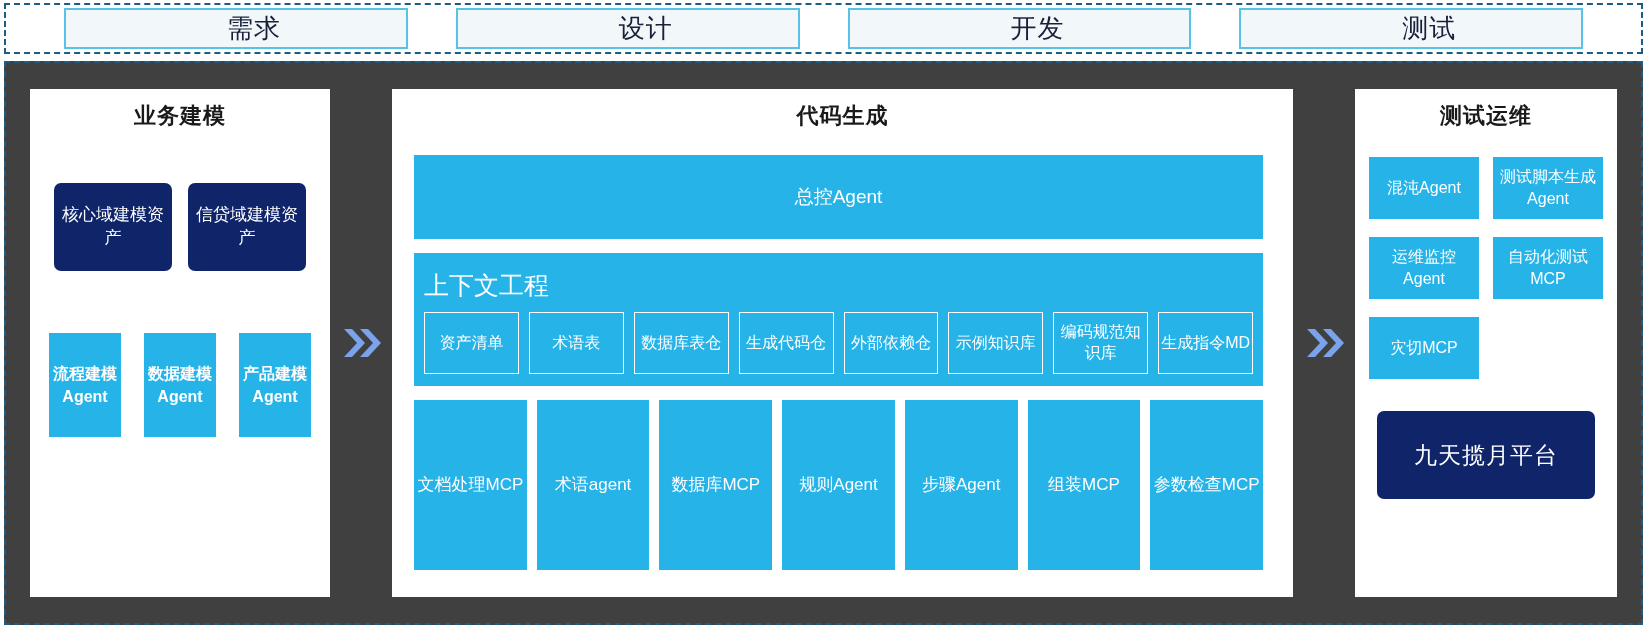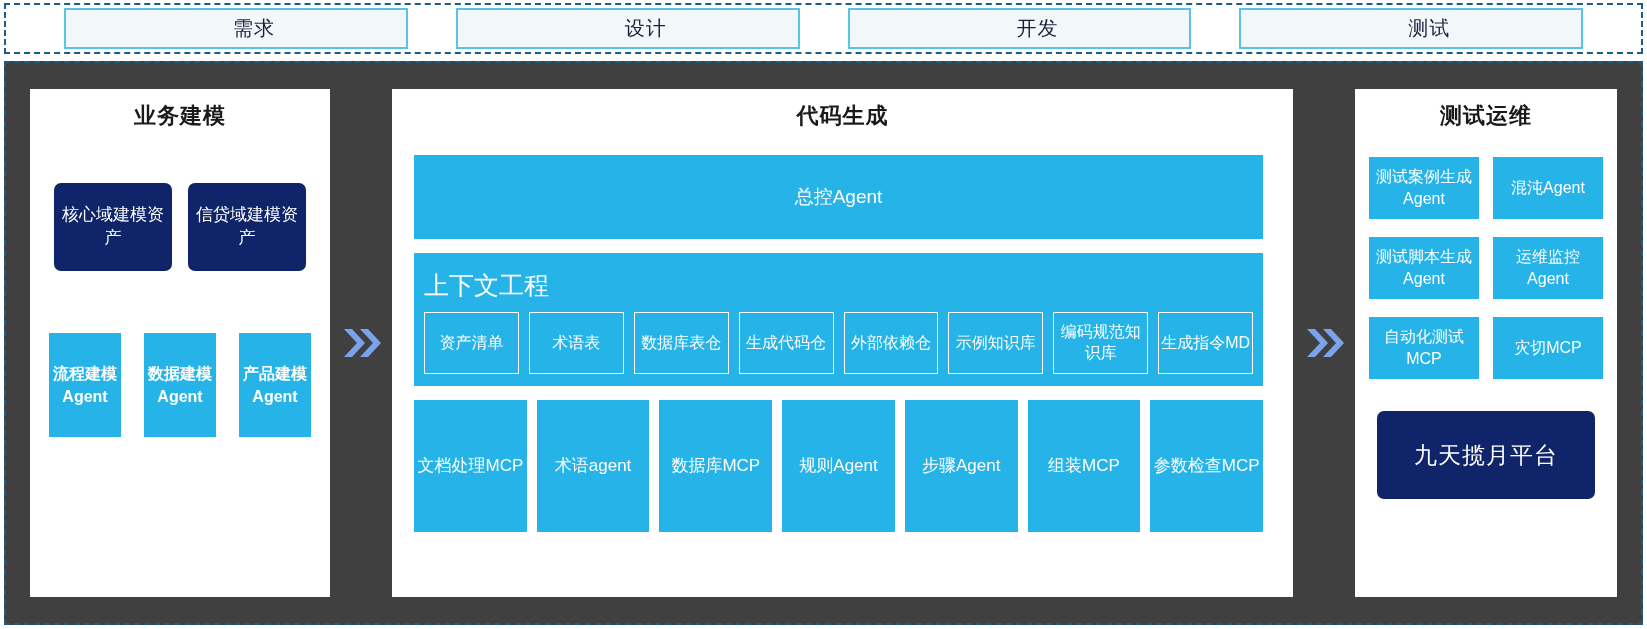--- a/index.html
+++ b/index.html
@@ -34,21 +34,21 @@
   .phase-box {
     flex: 1 1 0;
     height: 41px;
     margin: 0 24px;
     border: 2px solid #5bc2e7;
     background: #f2f7fa;
     display: flex;
     align-items: center;
     justify-content: center;
     color: #18203a;
-    font-size: 20px;
+    font-size: 26px;
     letter-spacing: 1px;
     padding-left: 36px;
   }
   .phase-box:first-child { margin-left: 28px; }
   .phase-box:last-child  { margin-right: 28px; }
 
   
   .main-wrap {
     position: absolute;
     left: 4px;
@@ -183,21 +183,21 @@
     text-align: center;
     font-size: 16px;
     line-height: 1.3;
     padding: 4px 2px;
   }
   .tool-row {
     margin-top: 14px;
     display: flex;
     gap: 10px;
     align-items: stretch;
-    height: 132px;
+    height: 170px;
   }
   .tool-card {
     flex: 1 1 0;
     background: #26b3e8;
     color: #ffffff;
     display: flex;
     align-items: center;
     justify-content: center;
     text-align: center;
     font-size: 17px;
@@ -364,23 +364,20 @@
         <path d="M4 3 L17 17 L4 31 L12 31 L25 17 L12 3 Z" fill="#7aa3ec"></path>
         <path d="M20 3 L33 17 L20 31 L28 31 L41 17 L28 3 Z" fill="#7aa3ec"></path>
       </svg>
     </div>
 
     <div class="panel panel-right">
       <div class="panel-title">测试运维</div>
 
       <div class="right-grid">
         <div class="right-card">
-          <span>测试案例生成Agent</span>
-        </div>
-        <div class="right-card">
           <span>混沌Agent</span>
         </div>
         <div class="right-card">
           <span>测试脚本生成Agent</span>
         </div>
         <div class="right-card">
           <span>运维监控Agent</span>
         </div>
         <div class="right-card">
           <span>自动化测试MCP</span>

